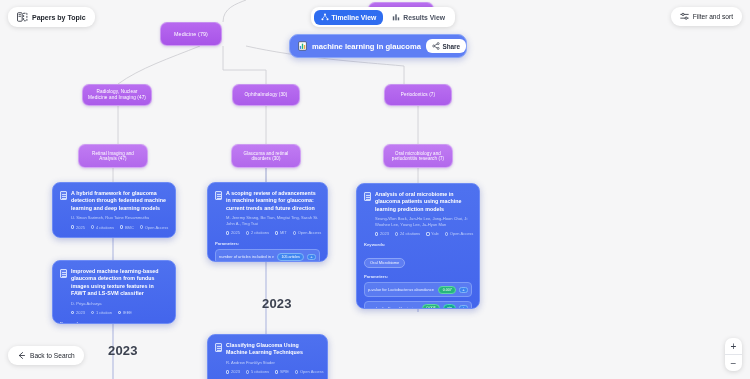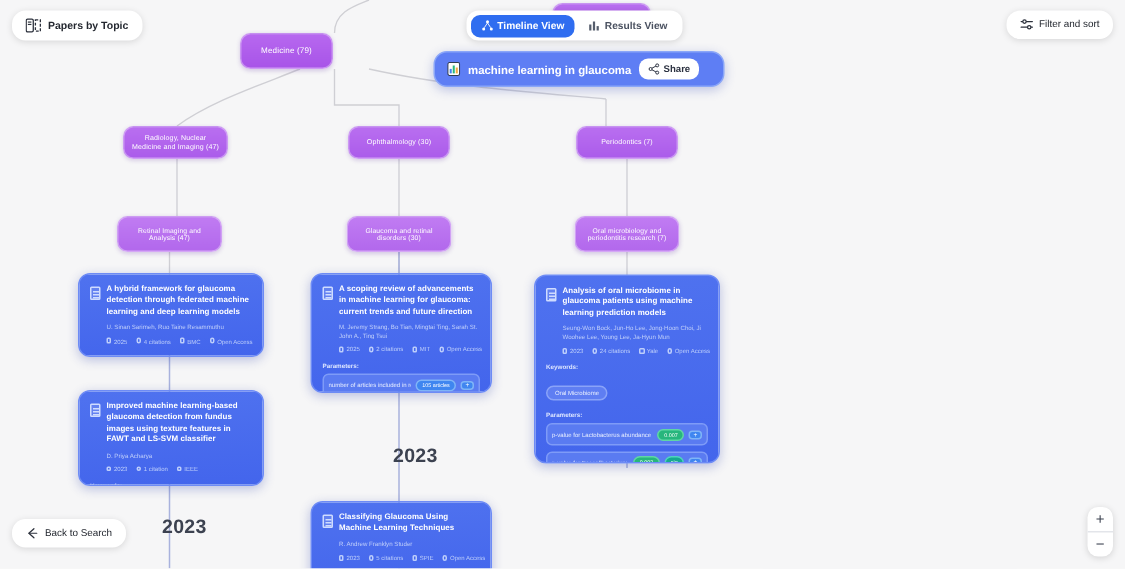--- a/index.html
+++ b/index.html
@@ -133,21 +133,21 @@
     padding: 3.5px 7px; border-radius: 6px;
     font-size: 6.8px; font-weight: 600; color: #4a5160;
     white-space: nowrap;
   }
   .view-tab.active { background: #2f6df0; color: #fff; }
 
   
   #search-pill {
     position: absolute; z-index: 23; left: 289px; top: 34px;
     background: #5e7ef4; border: 1.5px solid #8aa6f8;
-    border-radius: 9px; padding: 4px 16px 4px 8px;
+    border-radius: 9px; padding: 4px 0 4px 8px;
     display: flex; align-items: center; gap: 5px;
     box-shadow: 0 2px 7px rgba(50,70,180,.3);
   }
   #search-text { font-size: 7.6px; font-weight: 700; color: #fff; white-space: nowrap; }
   #share-btn {
     display: flex; align-items: center; gap: 2.5px;
     background: #fff; border-radius: 6px; padding: 3px 6px;
     font-size: 6.4px; font-weight: 600; color: #2b3140;
   }
 

